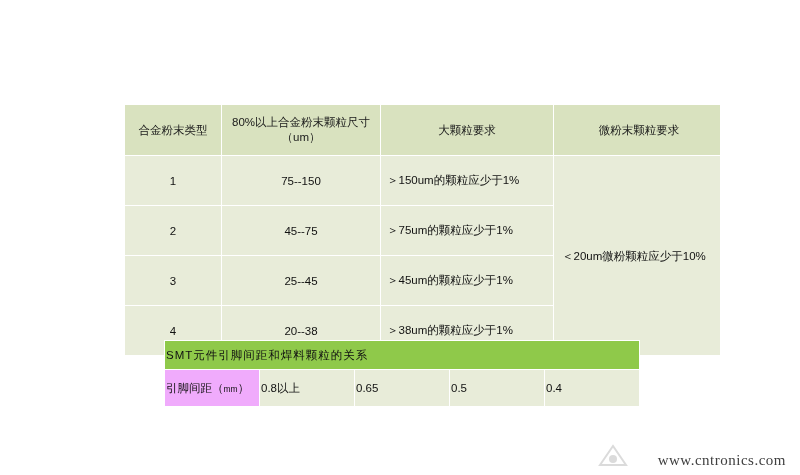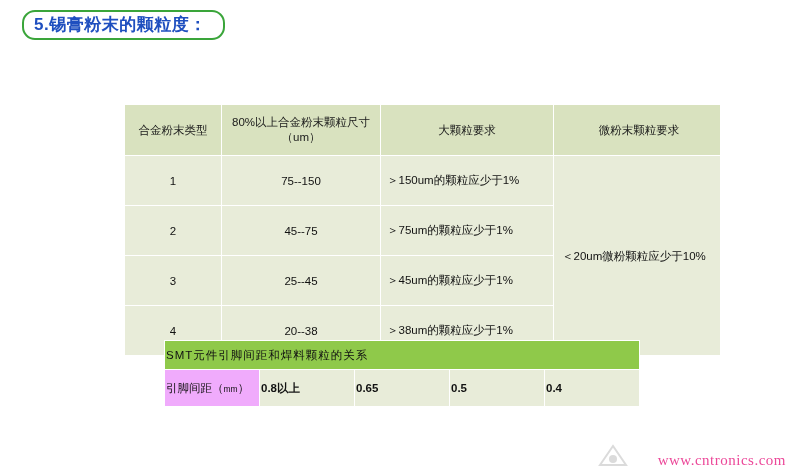--- a/index.html
+++ b/index.html
@@ -118,55 +118,50 @@
     background: #f0abfc;
     width: 110px;
     height: 34px;
     font-size: 11.5px;
   }
   .bt-cell {
     background: #e8ecd9;
     width: 91.5px;
     height: 34px;
   }
-  .bt-cell.strong { font-weight: bold; }
+  .bt-cell.strong { font-weight: normal; }
   .unit {
     font-size: 8.5px;
     vertical-align: baseline;
   }
 
   
   .watermark {
     position: absolute;
     right: 14px;
     bottom: 6px;
     font-size: 15px;
-    color: #ec4899;
+    color: #404040;
     letter-spacing: 0.5px;
     font-family: "Liberation Serif", serif;
   }
   .wm-logo {
     position: absolute;
     right: 170px;
     bottom: 2px;
     width: 34px;
     height: 30px;
     opacity: 0.35;
   }
 </style>
 </head>
 <body>
 
 <div class="page">
 
-  <div class="heading-wrap">
-    <span class="heading-box">
-      <span class="heading-text">5.锡膏粉末的颗粒度：</span>
-    </span>
-  </div>
 
 
   <table class="main-table">
     <thead>
       <tr>
         <td class="c-type">合金粉末类型</td>
         <td class="c-size">80%以上合金粉末颗粒尺寸（um）</td>
         <td class="c-big">大颗粒要求</td>
         <td class="c-fine" style="text-align:center">微粉末颗粒要求</td>
       </tr>

